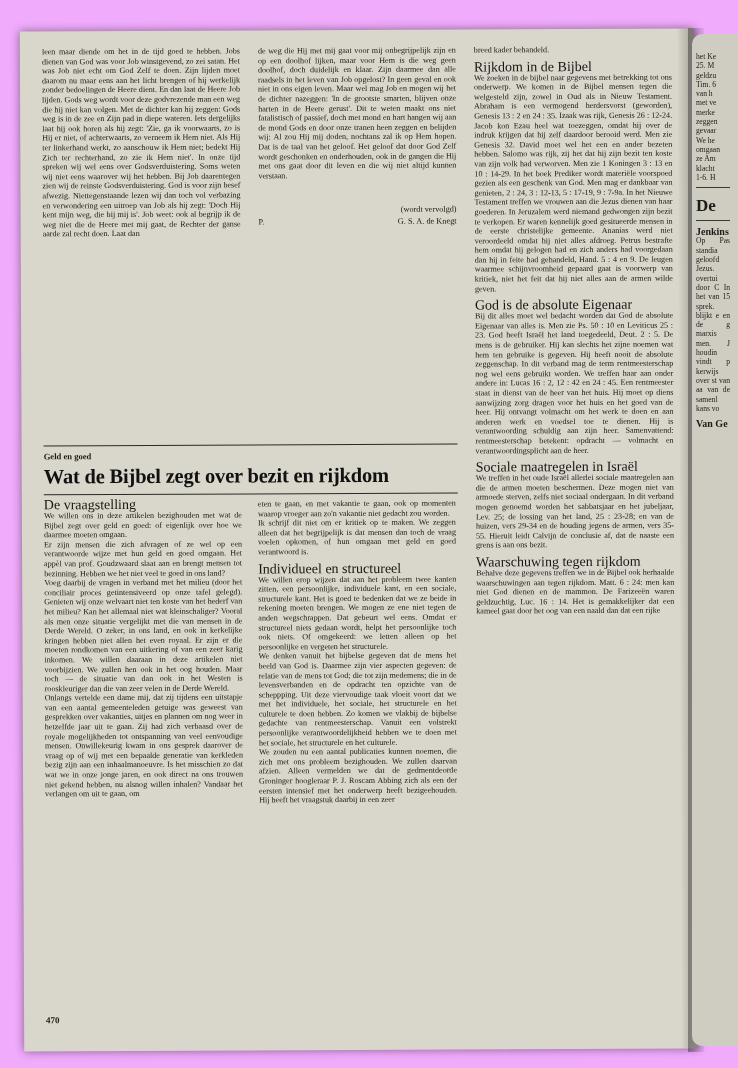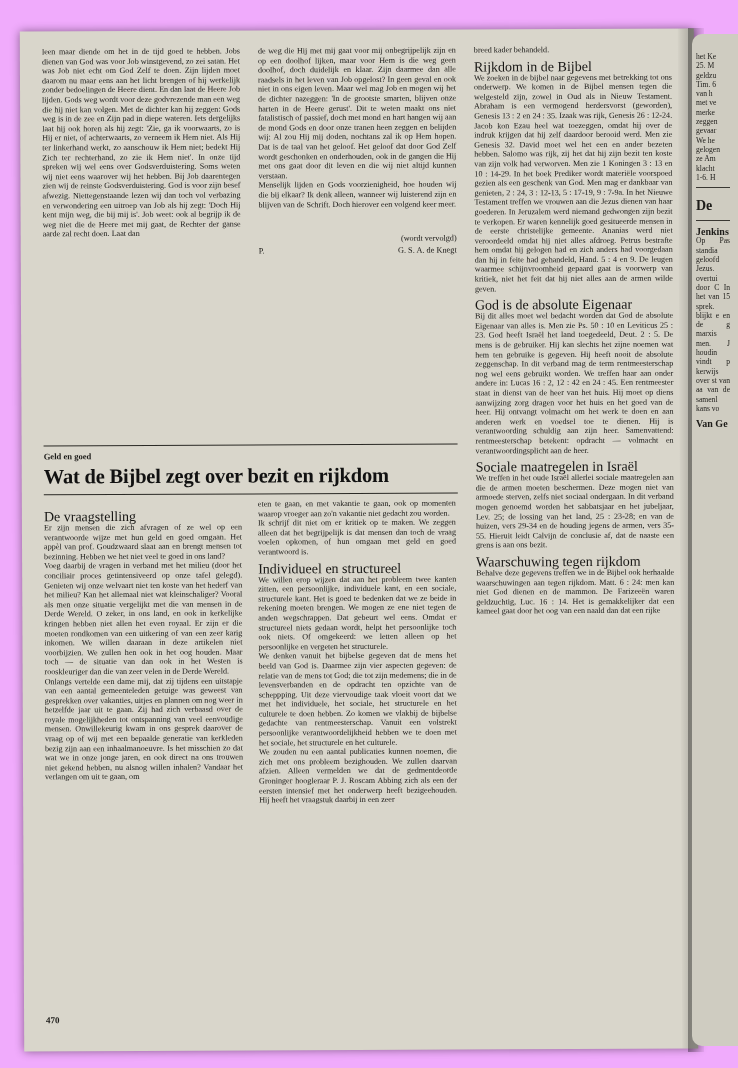--- a/index.html
+++ b/index.html
@@ -169,21 +169,21 @@
     overflow: hidden;
     height: 980px;
   }
   .np-head {
     font-weight: bold;
     font-size: 10px;
     margin-top: 6px;
   }
   .np-big {
     font-weight: bold;
-    font-size: 14px;
+    font-size: 17px;
     line-height: 19px;
     margin: 8px 0 4px 0;
   }
   .np-rule {
     border-top: 1px solid #3a3833;
     margin: 5px 0 4px 0;
   }
 </style>
 </head>
 <body>
@@ -192,21 +192,20 @@
 
   <div class="sheet">
     <div class="content">
 
       <div class="col c1" style="height:380px;">
         <p>leen maar diende om het in de tijd goed te hebben. Jobs dienen van God was voor Job winstgevend, zo zei satan. Het was Job niet echt om God Zelf te doen. Zijn lijden moet daarom nu maar eens aan het licht brengen of hij werkelijk zonder bedoelingen de Heere dient. En dan laat de Heere Job lijden. Gods weg wordt voor deze godvrezende man een weg die hij niet kan volgen. Met de dichter kan hij zeggen: Gods weg is in de zee en Zijn pad in diepe wateren. Iets dergelijks laat hij ook horen als hij zegt: 'Zie, ga ik voorwaarts, zo is Hij er niet, of achterwaarts, zo verneem ik Hem niet. Als Hij ter linkerhand werkt, zo aanschouw ik Hem niet; bedekt Hij Zich ter rechterhand, zo zie ik Hem niet'. In onze tijd spreken wij wel eens over Godsverduistering. Soms weten wij niet eens waarover wij het hebben. Bij Job daarentegen zien wij de reinste Godsverduistering. God is voor zijn besef afwezig. Niettegenstaande lezen wij dan toch vol verbazing en verwondering een uitroep van Job als hij zegt: 'Doch Hij kent mijn weg, die bij mij is'. Job weet: ook al begrijp ik de weg niet die de Heere met mij gaat, de Rechter der ganse aarde zal recht doen. Laat dan</p>
       </div>
 
       <div class="col c2" style="height:380px;">
         <p>de weg die Hij met mij gaat voor mij onbegrijpelijk zijn en op een doolhof lijken, maar voor Hem is die weg geen doolhof, doch duidelijk en klaar. Zijn daarmee dan alle raadsels in het leven van Job opgelost? In geen geval en ook niet in ons eigen leven. Maar wel mag Job en mogen wij het de dichter nazeggen: 'In de grootste smarten, blijven onze harten in de Heere gerust'. Dit te weten maakt ons niet fatalistisch of passief, doch met mond en hart hangen wij aan de mond Gods en door onze tranen heen zeggen en belijden wij: Al zou Hij mij doden, nochtans zal ik op Hem hopen. Dat is de taal van het geloof. Het geloof dat door God Zelf wordt geschonken en onderhouden, ook in de gangen die Hij met ons gaat door dit leven en die wij niet altijd kunnen verstaan.</p>
-        <p style="margin-top:0;">Menselijk lijden en Gods voorzienigheid, hoe houden wij die bij elkaar? Ik denk alleen, wanneer wij luisterend zijn en blijven van de Schrift. Doch hierover een volgend keer meer.</p>
         <div class="sig sig-right">(wordt vervolgd)</div>
         <div class="sigline">
           <span>P.</span>
           <span>G. S. A. de Knegt</span>
         </div>
       </div>
 
       <div class="col c3">
         <p>breed kader behandeld.</p>
 
@@ -224,21 +223,22 @@
       </div>
 
       <div class="article">
         <div class="rule-top"></div>
         <div class="kicker">Geld en goed</div>
         <h1 class="headline">Wat de Bijbel zegt over bezit en rijkdom</h1>
         <div class="rule-bot"></div>
 
         <div class="abody">
           <div class="col c1">
-            <div class="colhead" style="margin-top:12px;">De vraagstelling</div>
+            <div class="colhead" style="margin-top:0;">De vraagstelling</div>
+            <p>We willen ons in deze artikelen bezighouden met wat de Bijbel zegt over geld en goed: of eigenlijk over hoe we daarmee moeten omgaan.</p>
             <p>Er zijn mensen die zich afvragen of ze wel op een verantwoorde wijze met hun geld en goed omgaan. Het appèl van prof. Goudzwaard slaat aan en brengt mensen tot bezinning. Hebben we het niet veel te goed in ons land?</p>
             <p>Voeg daarbij de vragen in verband met het milieu (door het conciliair proces getintensiveerd op onze tafel gelegd). Genieten wij onze welvaart niet ten koste van het hederf van het milieu? Kan het allemaal niet wat kleinschaliger? Vooral als men onze situatie vergelijkt met die van mensen in de Derde Wereld. O zeker, in ons land, en ook in kerkelijke kringen hebben niet allen het even royaal. Er zijn er die moeten rondkomen van een uitkering of van een zeer karig inkomen. We willen daaraan in deze artikelen niet voorbijzien. We zullen hen ook in het oog houden. Maar toch — de situatie van dan ook in het Westen is rooskleuriger dan die van zeer velen in de Derde Wereld.</p>
             <p>Onlangs vertelde een dame mij, dat zij tijdens een uitstapje van een aantal gemeenteleden getuige was geweest van gesprekken over vakanties, uitjes en plannen om nog weer in hetzelfde jaar uit te gaan. Zij had zich verbaasd over de royale mogelijkheden tot ontspanning van veel eenvoudige mensen. Onwillekeurig kwam in ons gesprek daarover de vraag op of wij met een bepaalde generatie van kerkleden bezig zijn aan een inhaalmanoeuvre. Is het misschien zo dat wat we in onze jonge jaren, en ook direct na ons trouwen niet gekend hebben, nu alsnog willen inhalen? Vandaar het verlangen om uit te gaan, om</p>
           </div><div class="col c2">
             <p>eten te gaan, en met vakantie te gaan, ook op momenten waarop vroeger aan zo'n vakantie niet gedacht zou worden.</p>
             <p>Ik schrijf dit niet om er kritiek op te maken. We zeggen alleen dat het begrijpelijk is dat mensen dan toch de vraag voelen opkomen, of hun omgaan met geld en goed verantwoord is.</p>
             <div class="colhead">Individueel en structureel</div>
             <p>We willen erop wijzen dat aan het probleem twee kanten zitten, een persoonlijke, individuele kant, en een sociale, structurele kant. Het is goed te bedenken dat we ze beide in rekening moeten brengen. We mogen ze ene niet tegen de anden wegschrappen. Dat gebeurt wel eens. Omdat er structureel niets gedaan wordt, helpt het persoonlijke toch ook niets. Of omgekeerd: we letten alleen op het persoonlijke en vergeten het structurele.</p>
             <p>We denken vanuit het bijbelse gegeven dat de mens het beeld van God is. Daarmee zijn vier aspecten gegeven: de relatie van de mens tot God; die tot zijn medemens; die in de levensverbanden en de opdracht ten opzichte van de scheppping. Uit deze viervoudige taak vloeit voort dat we met het individuele, het sociale, het structurele en het culturele te doen hebben. Zo komen we vlakbij de bijbelse gedachte van rentmeesterschap. Vanuit een volstrekt persoonlijke verantwoordelijkheid hebben we te doen met het sociale, het structurele en het culturele.</p>
             <p>We zouden nu een aantal publicaties kunnen noemen, die zich met ons probleem bezighouden. We zullen daarvan afzien. Alleen vermelden we dat de gedmentdeorde Groninger hoogleraar P. J. Roscam Abbing zich als een der eersten intensief met het onderwerp heeft bezigeehouden. Hij heeft het vraagstuk daarbij in een zeer</p>
@@ -257,21 +257,21 @@
       <div>het Ke</div>
       <div>25. M</div>
       <div>geldzu</div>
       <div>Tim. 6</div>
       <div>van h</div>
       <div>met ve</div>
       <div>merke</div>
       <div>zeggen</div>
       <div>gevaar</div>
       <div>We he</div>
-      <div>gelogen</div>
+      <div>omgaan</div>
       <div>ze Am</div>
       <div>klacht</div>
       <div>1-6. H</div>
       <div class="np-rule"></div>
       <div class="np-big">De</div>
       <div class="np-rule"></div>
       <div class="np-head">Jenkins</div>
       <div>Op Pas standia geloofd Jezus. overtui door C In het van 15 sprek. blijkt e en de g marxis men. J houdin vindt p kerwijs over st van aa van de samenl kans vo</div>
       <div class="np-head">Van Ge</div>
     </div>

